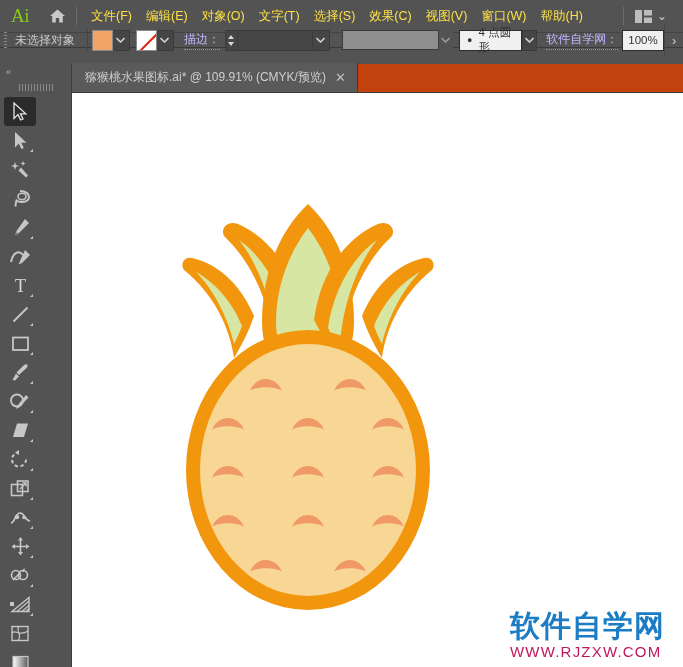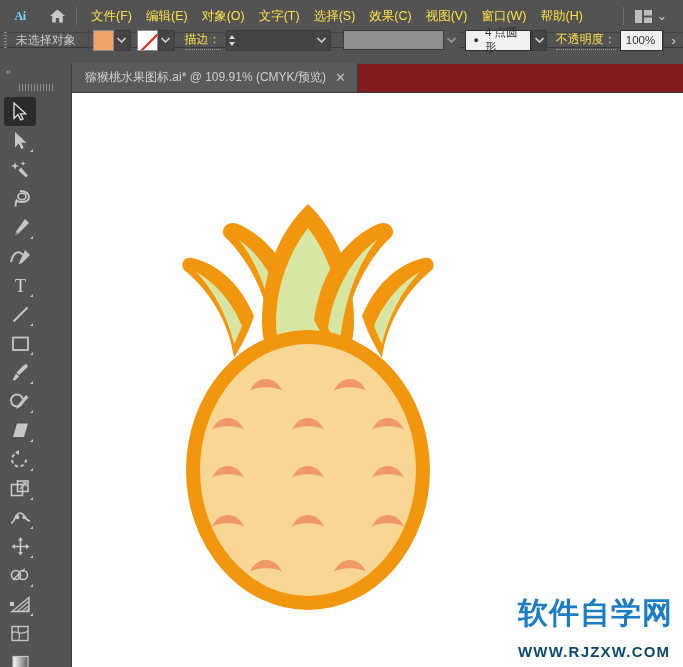--- a/index.html
+++ b/index.html
@@ -14,21 +14,21 @@
   
   #menubar {
     position: absolute; left: 0; top: 0;
     width: 683px; height: 32px;
     background: #535353;
     display: flex; align-items: center;
   }
   #ai-logo {
     width: 40px; height: 32px;
     display: flex; align-items: center; justify-content: center;
-    color: #7dd3fc; font-size: 12px; font-weight: bold;
+    color: #84cc16; font-size: 19px; font-weight: normal;
     font-family: "Liberation Serif", "DejaVu Serif", serif;
     letter-spacing: -0.5px;
   }
   #home-btn {
     width: 34px; height: 32px;
     display: flex; align-items: center; justify-content: center;
   }
   .mb-sep {
     width: 1px; height: 18px; background: #6e6e6e; margin: 0 7px 0 2px;
   }
@@ -71,21 +71,21 @@
     content: ""; position: absolute; left: -3px; top: 9px;
     width: 32px; height: 2px; background: #e42313;
     transform: rotate(-45deg); transform-origin: center;
   }
   .caret-btn {
     width: 17px; height: 21px; background: #454545;
     display: flex; align-items: center; justify-content: center;
     border: 1px solid #3b3b3b; border-left: none;
   }
   .cb-text {
-    font-size: 12px; color: #fde047; white-space: nowrap;
+    font-size: 12px; color: #c4b5fd; white-space: nowrap;
     border-bottom: 1px dotted #9a9a9a; padding-bottom: 1px;
   }
   .stepper {
     width: 13px; height: 21px; background: #454545; border: 1px solid #3b3b3b;
     display: flex; flex-direction: column; align-items: center; justify-content: center;
   }
   .field-dark {
     height: 21px; background: #454545; border: 1px solid #3b3b3b; border-left: none;
   }
   .field-gray {
@@ -109,21 +109,21 @@
     margin-left: auto; width: 22px; height: 31px;
     display: flex; align-items: center; justify-content: center;
     border-left: 1px solid #454545;
     color: #d0d0d0; font-size: 13px;
   }
 
   
   #tabbar {
     position: absolute; left: 72px; top: 64px;
     width: 611px; height: 29px;
-    background: #7f1d1d;
+    background: #c2410c;
     border-bottom: 1px solid #3a3a3a;
     display: flex; align-items: flex-end;
   }
   #doc-tab {
     height: 29px; background: #5a5a5a;
     display: flex; align-items: center; gap: 9px;
     padding: 0 11px 0 13px;
     border-right: 1px solid #3a3a3a;
     font-size: 12px; color: #cfcfcf; white-space: nowrap;
   }
@@ -165,31 +165,31 @@
   #canvas {
     position: absolute; left: 72px; top: 93px;
     width: 611px; height: 574px;
     background: #ffffff;
     overflow: hidden;
   }
   #artwork { position: absolute; left: 106px; top: 105px; }
 
   
   #watermark {
-    position: absolute; right: 10px; bottom: 8px;
+    position: absolute; right: 18px; bottom: 8px;
     text-align: left; line-height: 1;
   }
   #wm-cn {
     font-size: 30px; font-weight: bold; color: #1C7CC4;
     letter-spacing: 1px;
     font-family: "DejaVu Sans", "Liberation Sans", sans-serif;
   }
   #wm-en {
-    font-size: 15px; font-weight: bold; color: #0c4a6e;
-    letter-spacing: 1.2px; margin-top: 16px;
+    font-size: 15px; font-weight: normal; color: #be185d;
+    letter-spacing: 1.2px; margin-top: 3px;
   }
 </style>
 </head>
 <body>
 
 <div id="menubar">
   <div id="ai-logo">Ai</div>
   <div id="home-btn">
     <svg width="17" height="16" viewBox="0 0 17 16">
         <path d="M8.5 1.5 L16 8 L13.8 8 L13.8 14.5 L10.2 14.5 L10.2 10 L6.8 10 L6.8 14.5 L3.2 14.5 L3.2 8 L1 8 Z" fill="#c9c9c9"></path>
@@ -274,21 +274,21 @@
   <div class="field-light" style="margin-left:6px;">
     <span style="font-size:9px;">●</span>
     <span>4 点圆形</span>
   </div>
   <div class="caret-btn" style="border-left:1px solid #3b3b3b;">
     <svg width="9" height="6" viewBox="0 0 9 6">
         <path d="M0.5 1 L4.5 5 L8.5 1" stroke="#d0d0d0" stroke-width="1.6" fill="none"></path>
       </svg>
   </div>
 
-  <div class="cb-text" style="margin-left:9px;">不透明度：</div>
+  <div class="cb-text" style="margin-left:9px;">软件自学网：</div>
   <div class="field-input" style="width:47px;margin-left:4px;">100%</div>
 
   <div id="cb-overflow">›</div>
 </div>
 
 <div id="tabbar">
   <div id="doc-tab">
     <span>猕猴桃水果图标.ai* @ 109.91% (CMYK/预览)</span>
     <span id="tab-close">✕</span>
   </div>

